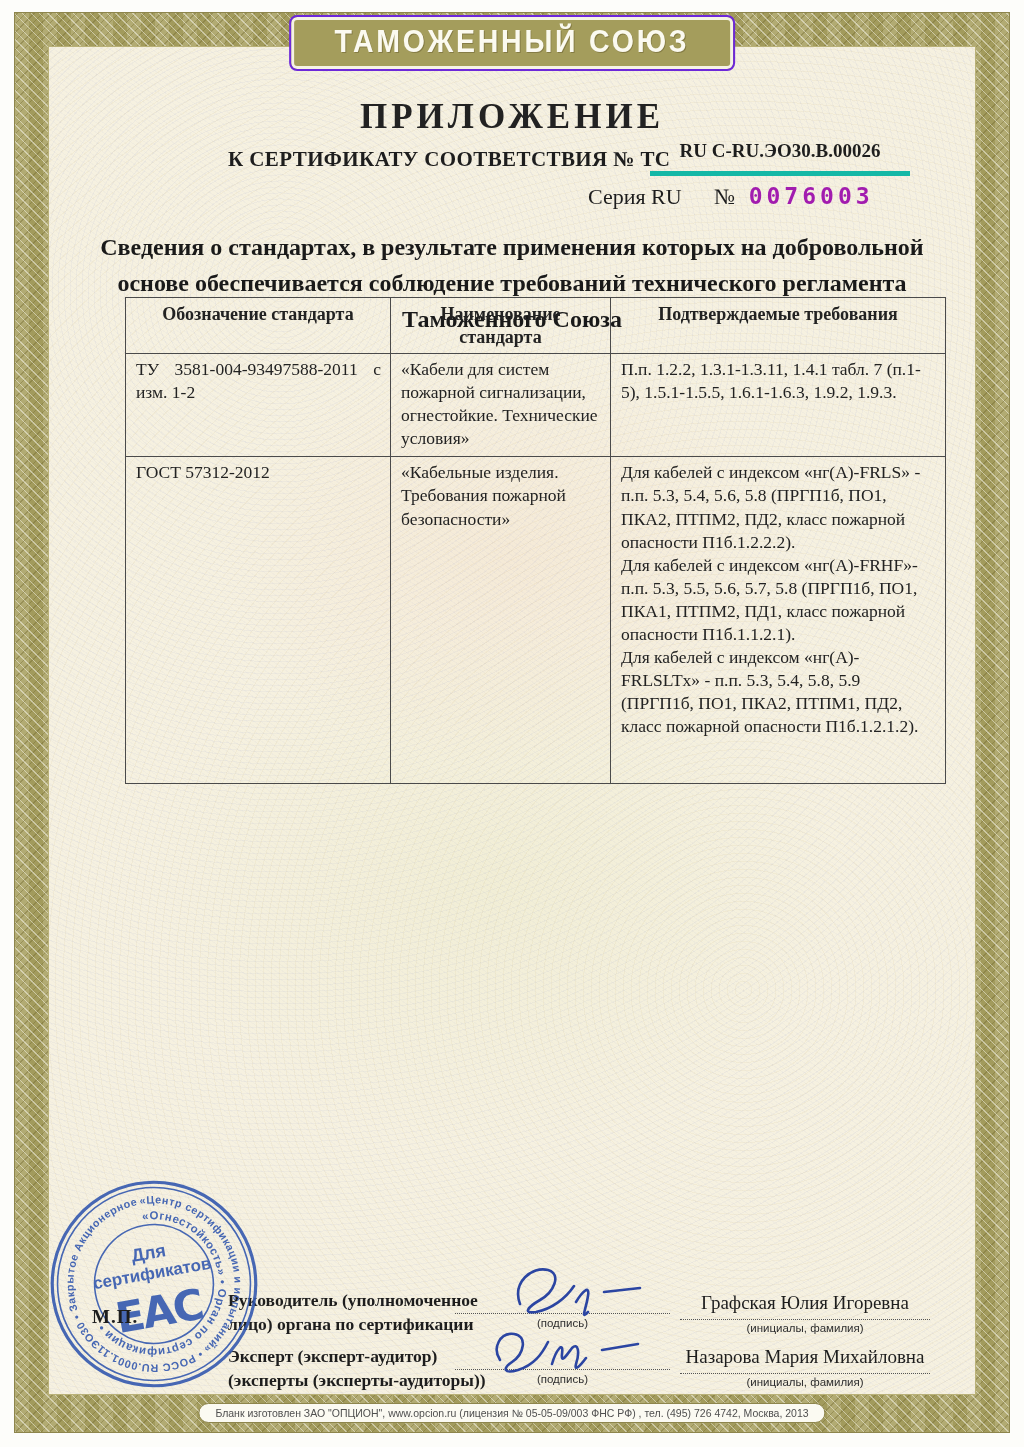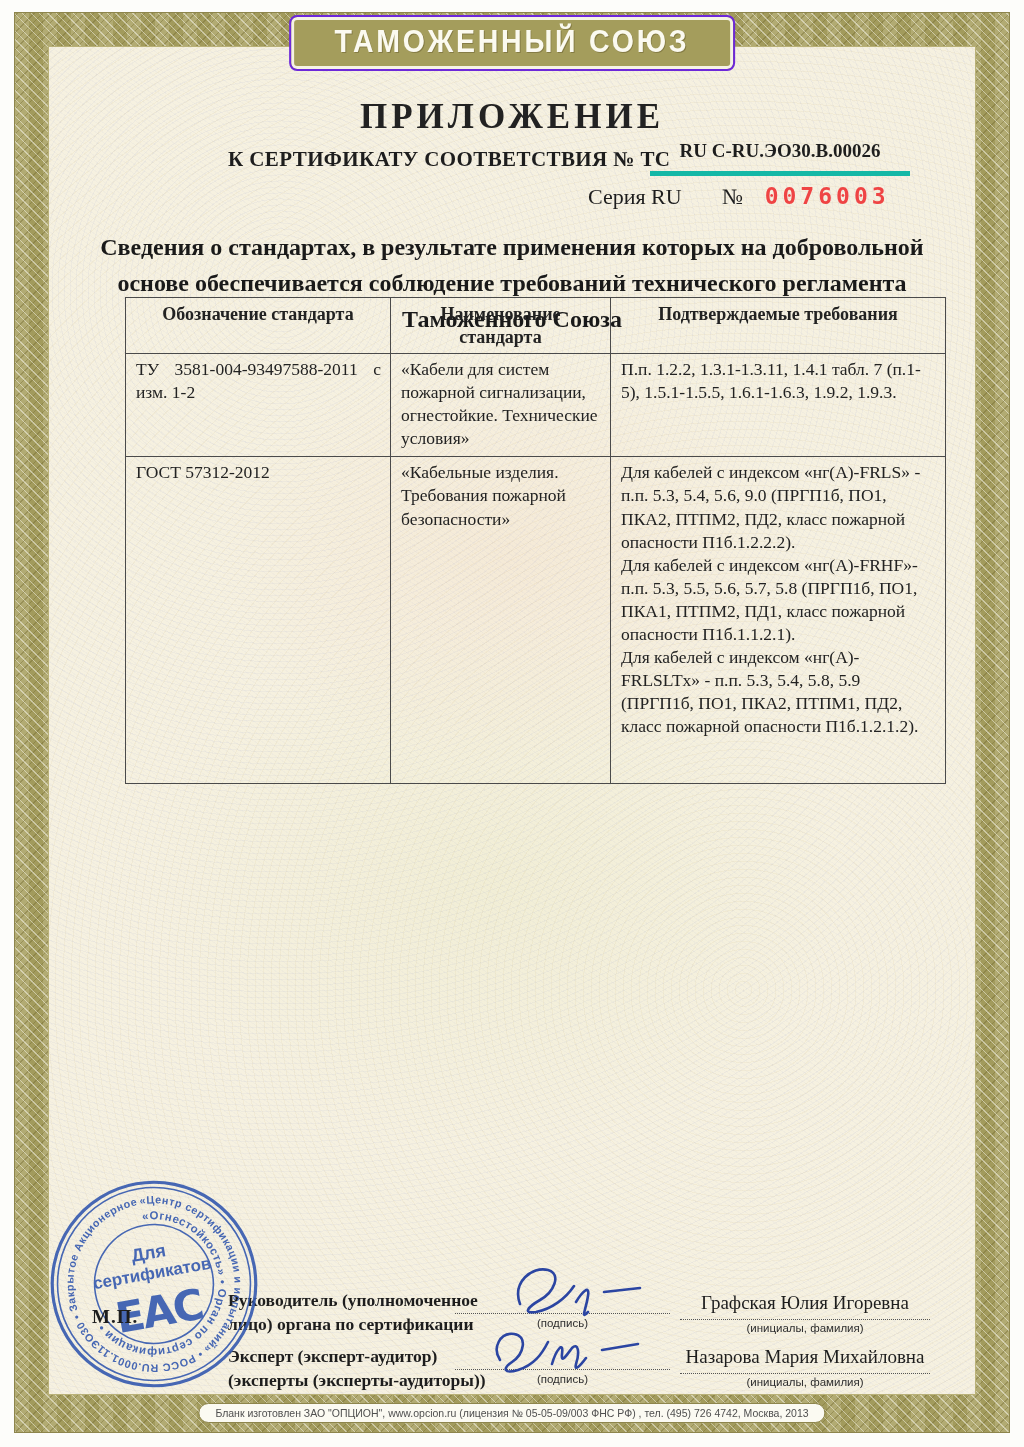--- a/index.html
+++ b/index.html
@@ -56,26 +56,26 @@
     position:absolute; z-index:4; left:228px; top:147px;
     font-size:21px; font-weight:bold; letter-spacing:0.4px; white-space:nowrap;
   }
   .cert-line {
     position:absolute; z-index:4; left:650px; top:140px; width:260px;
     text-align:center; font-size:19px; font-weight:bold;
     border-bottom:5px solid #14b8a6; padding-bottom:9px; white-space:nowrap;
   }
   .series-row {
     position:absolute; z-index:4; left:588px; top:183px;
-    display:flex; align-items:baseline; gap:22px; font-size:22px;
+    display:flex; align-items:baseline; gap:14px; font-size:22px;
   }
   .series-row .numsign { margin-left:18px; }
   .serial {
     font-family:"DejaVu Sans Mono", monospace; font-weight:bold;
-    font-size:23px; letter-spacing:4px; color:#ef4444;
+    font-size:23px; letter-spacing:4px; color:#a21caf;
   }
   .intro {
     position:absolute; z-index:4; left:87px; top:229px; width:850px;
     text-align:center; font-weight:bold; font-size:24px; line-height:1.5; color:#191919;
   }
   
   table.standards {
     position:absolute; z-index:4; left:125px; top:297px; width:820px;
     border-collapse:collapse; table-layout:fixed;
     font-size:17.5px; line-height:1.32; color:#222;
@@ -166,21 +166,21 @@
         <td class="just">ТУ 3581-004-93497588-2011 с изм. 1-2</td>
         <td>«Кабели для систем пожарной сигнализации, огнестойкие. Технические условия»</td>
         <td>
           <p class="req">П.п. 1.2.2, 1.3.1-1.3.11, 1.4.1 табл. 7 (п.1-5), 1.5.1-1.5.5, 1.6.1-1.6.3, 1.9.2, 1.9.3.</p>
         </td>
       </tr>
       <tr style="height:327px;">
         <td class="just">ГОСТ 57312-2012</td>
         <td>«Кабельные изделия. Требования пожарной безопасности»</td>
         <td>
-          <p class="req">Для кабелей с индексом «нг(А)-FRLS» - п.п. 5.3, 5.4, 5.6, 9.0 (ПРГП1б, ПО1, ПКА2, ПТПМ2, ПД2, класс пожарной опасности П1б.1.2.2.2).</p>
+          <p class="req">Для кабелей с индексом «нг(А)-FRLS» - п.п. 5.3, 5.4, 5.6, 5.8 (ПРГП1б, ПО1, ПКА2, ПТПМ2, ПД2, класс пожарной опасности П1б.1.2.2.2).</p>
           <p class="req">Для кабелей с индексом «нг(А)-FRHF»- п.п. 5.3, 5.5, 5.6, 5.7, 5.8 (ПРГП1б, ПО1, ПКА1, ПТПМ2, ПД1, класс пожарной опасности П1б.1.1.2.1).</p>
           <p class="req">Для кабелей с индексом «нг(А)-FRLSLTх» - п.п. 5.3, 5.4, 5.8, 5.9 (ПРГП1б, ПО1, ПКА2, ПТПМ1, ПД2, класс пожарной опасности П1б.1.2.1.2).</p>
         </td>
       </tr>
     </tbody>
   </table>
 
   <div class="role" style="top:1289px;">Руководитель (уполномоченное
 лицо) органа по сертификации</div>
   <div class="sig-line" style="top:1286px;"></div>

